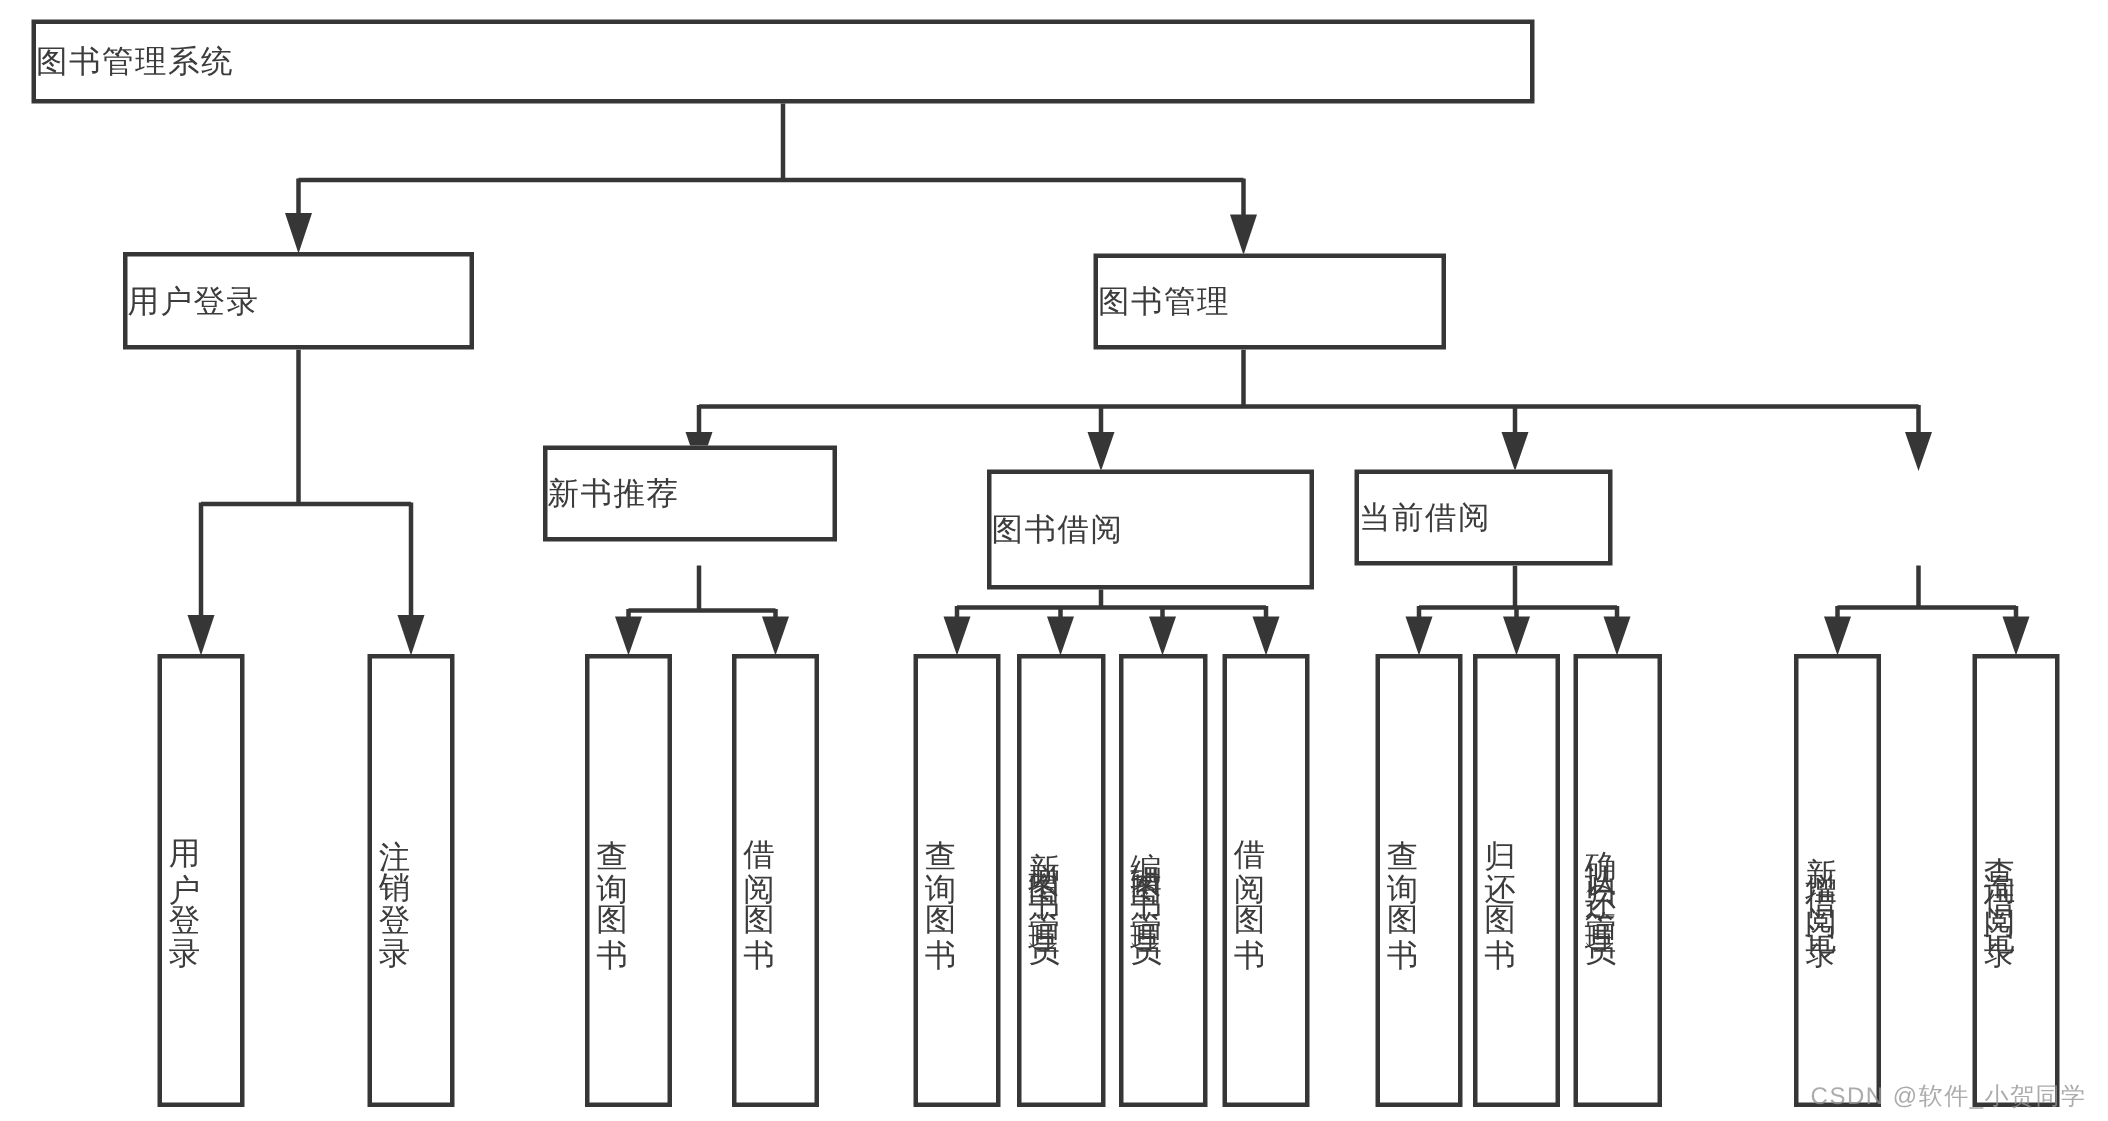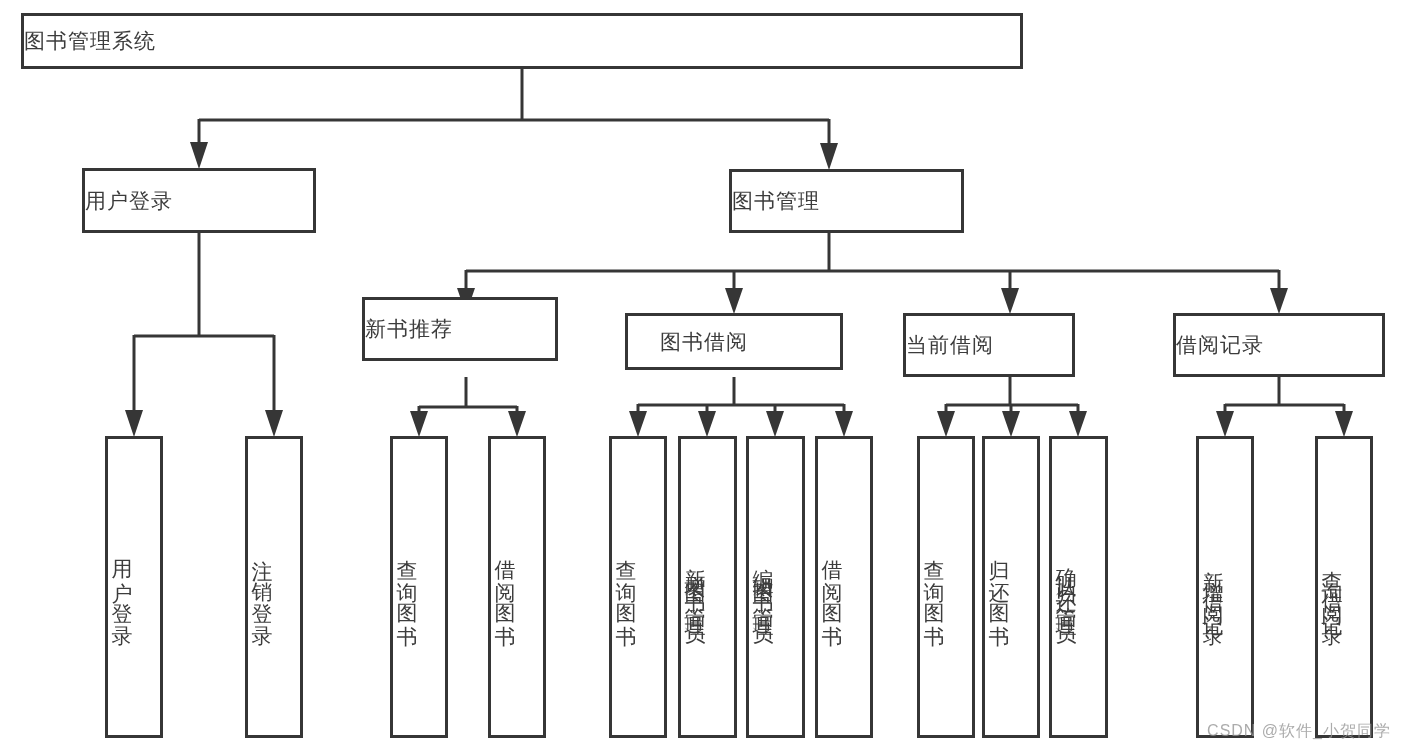--- a/index.html
+++ b/index.html
@@ -120,28 +120,25 @@
   <div class="node" style="left:82px;top:168px;width:234px;height:65px;">
     <span>用户登录</span>
   </div>
   <div class="node" style="left:712px;top:169px;width:235px;height:64px;margin-left:17px;">
     <span>图书管理</span>
   </div>
 
   <div class="node" style="left:362px;top:297px;width:196px;height:64px;">
     <span>新书推荐</span>
   </div>
-  <div class="node" style="left:625px;top:313px;width:218px;height:57px;padding-left:32px;">
+  <div class="node" style="left:658px;top:313px;width:218px;height:80px;">
     <span>图书借阅</span>
   </div>
   <div class="node" style="left:903px;top:313px;width:172px;height:64px;">
     <span>当前借阅</span>
-  </div>
-  <div class="node" style="left:1173px;top:313px;width:212px;height:64px;">
-    <span>借阅记录</span>
   </div>
 
   <div class="node leaf" style="left:105px;top:436px;width:58px;height:302px;">
     <span class="vs">用户登录</span>
   </div>
   <div class="node leaf" style="left:245px;top:436px;width:58px;height:302px;">
     <span class="vs">注销登录</span>
   </div>
 
   <div class="node leaf" style="left:390px;top:436px;width:58px;height:302px;">

